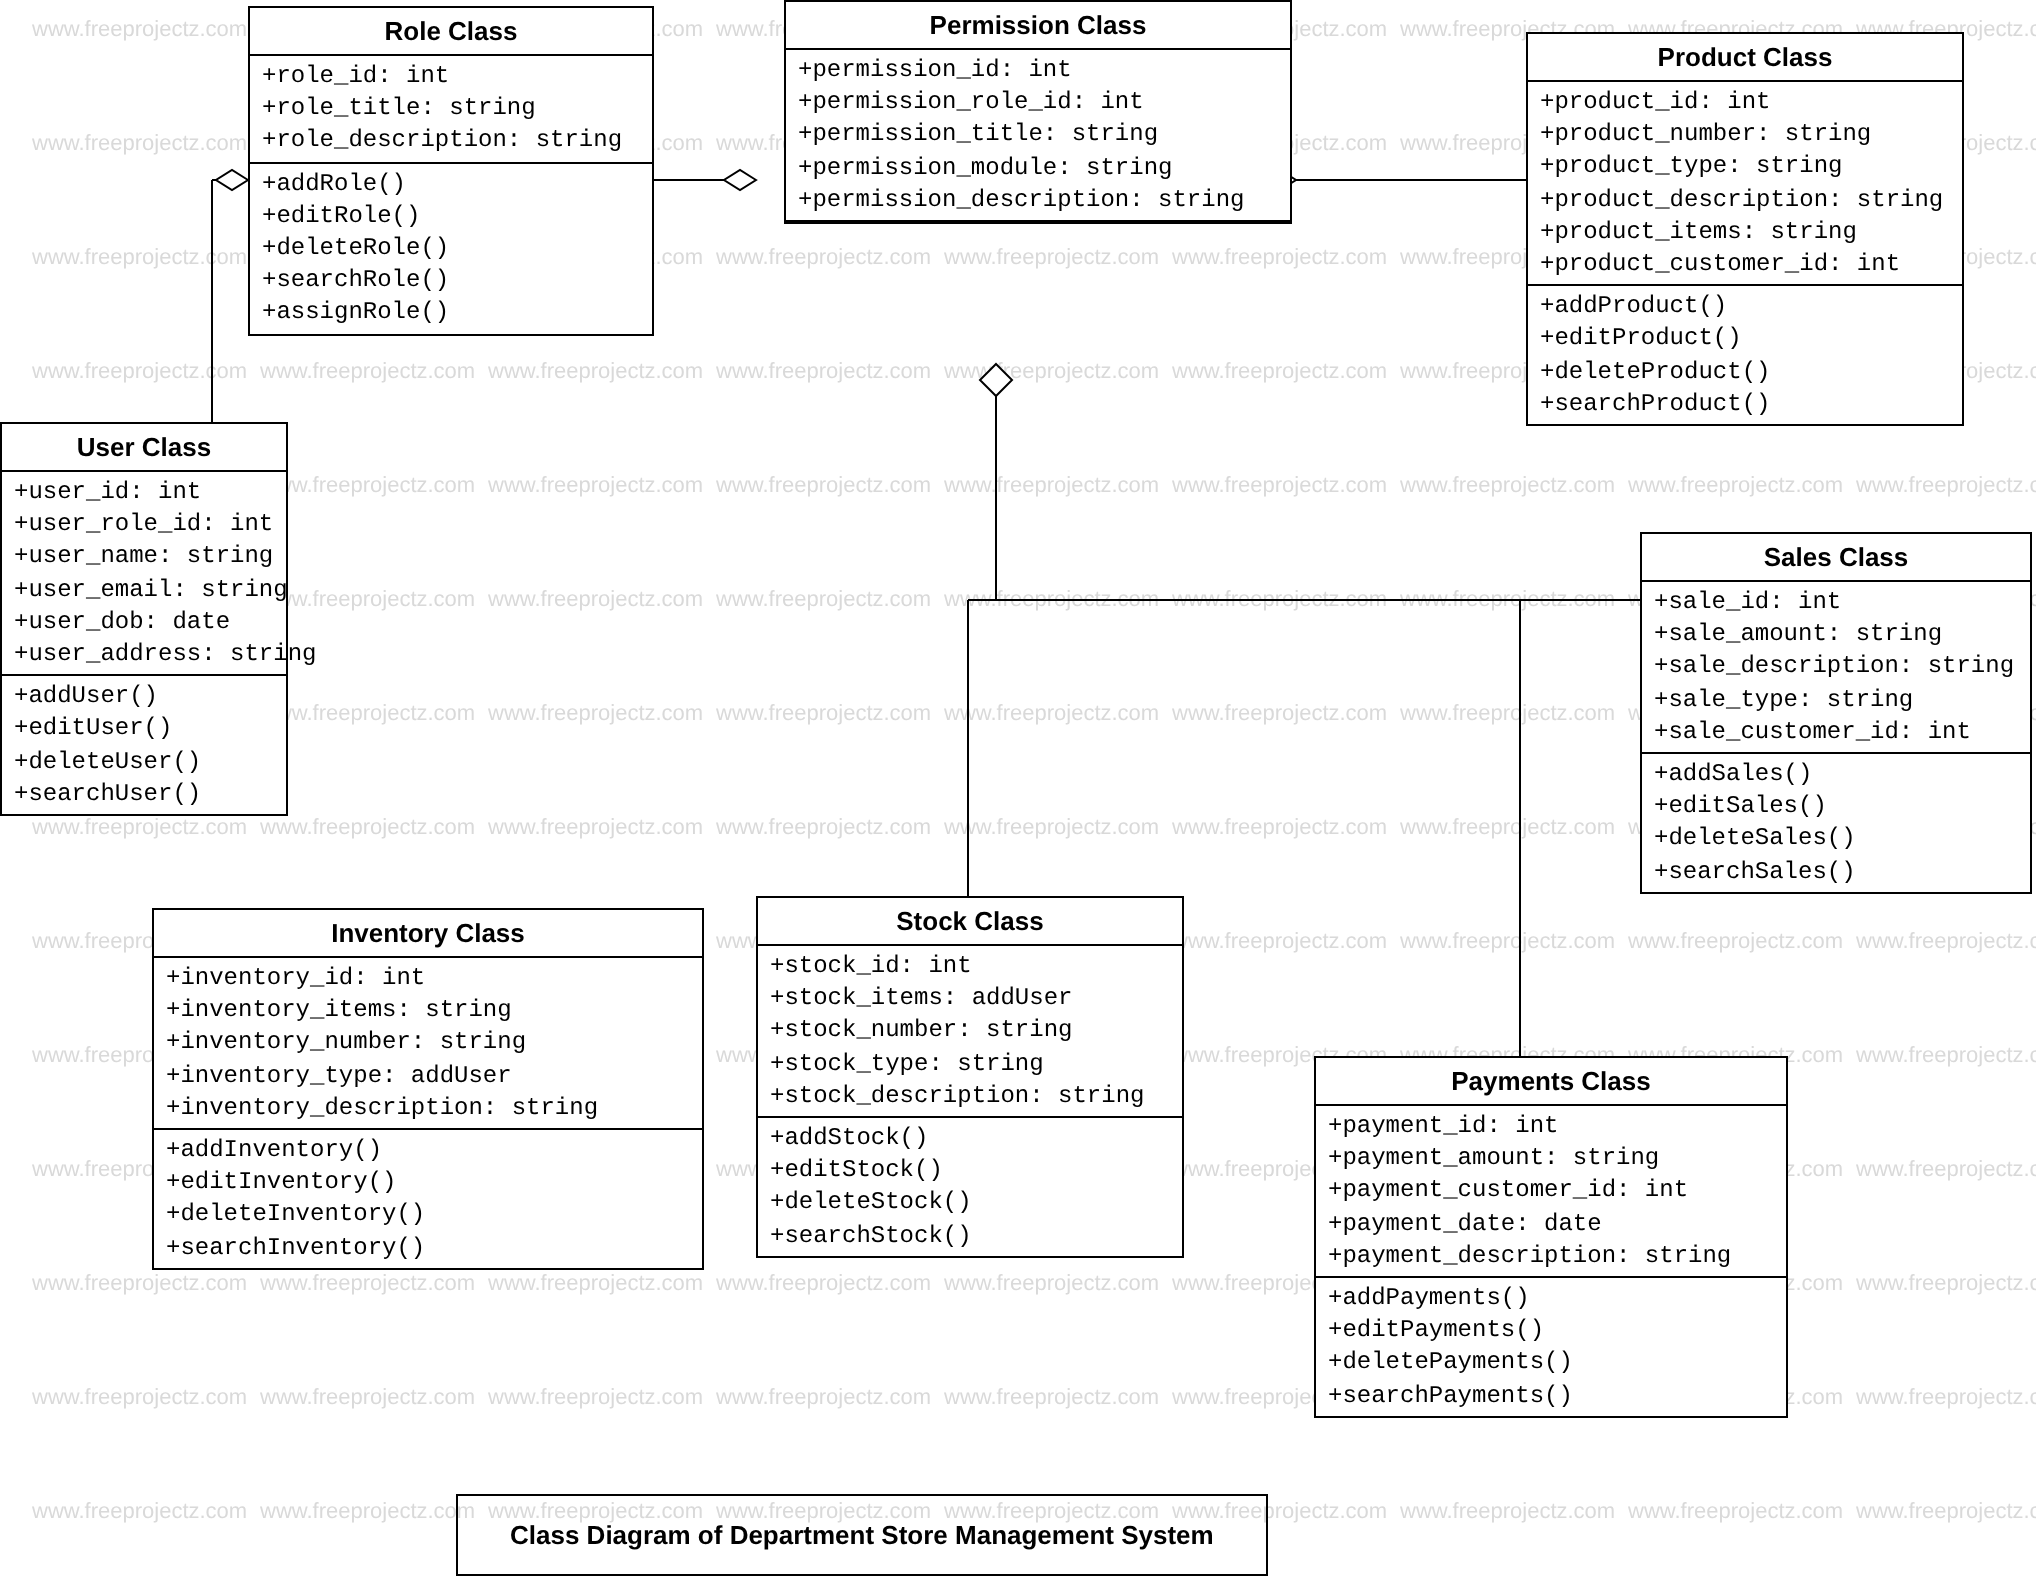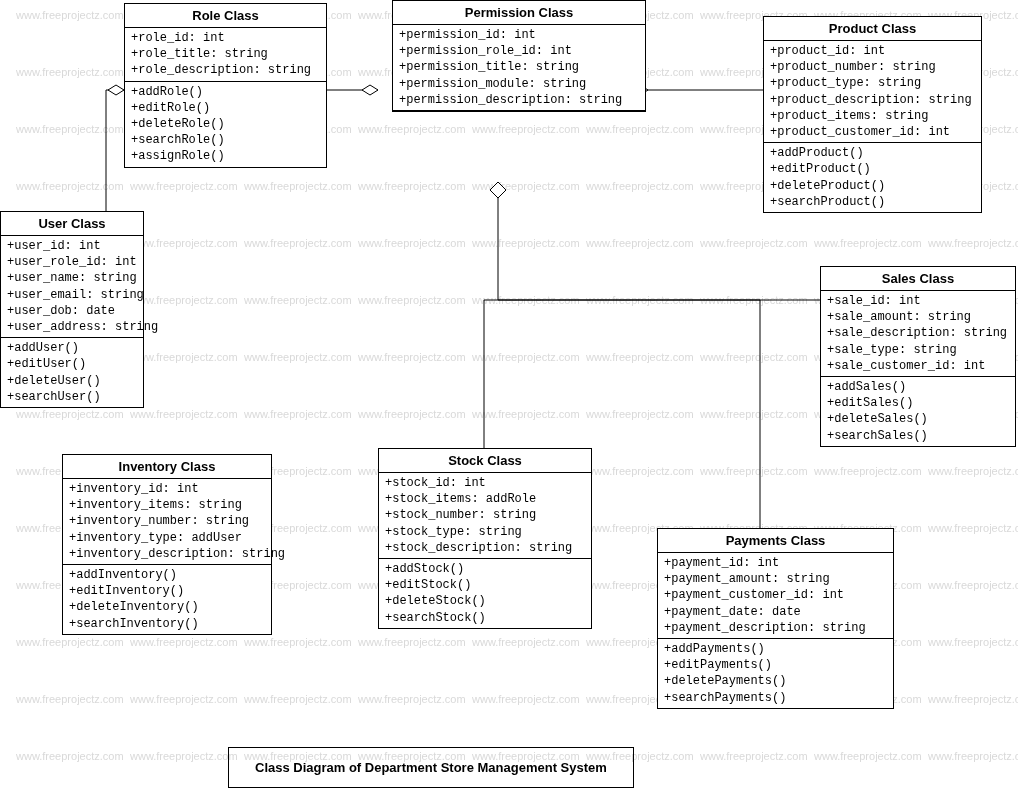--- a/index.html
+++ b/index.html
@@ -248,42 +248,42 @@
         <div class="attr">+sale_customer_id: int</div>
       </div>
   <div class="class-ops">
         <div class="op">+addSales()</div>
         <div class="op">+editSales()</div>
         <div class="op">+deleteSales()</div>
         <div class="op">+searchSales()</div>
       </div>
 </div>
 
-<div class="class-box" style="left:62px;top:454px;width:210px">
+<div class="class-box" style="left:76px;top:454px;width:276px">
   <div class="class-title">Inventory Class</div>
   <div class="class-attrs">
         <div class="attr">+inventory_id: int</div>
         <div class="attr">+inventory_items: string</div>
         <div class="attr">+inventory_number: string</div>
         <div class="attr">+inventory_type: addUser</div>
         <div class="attr">+inventory_description: string</div>
       </div>
   <div class="class-ops">
         <div class="op">+addInventory()</div>
         <div class="op">+editInventory()</div>
         <div class="op">+deleteInventory()</div>
         <div class="op">+searchInventory()</div>
       </div>
 </div>
 
 <div class="class-box" style="left:378px;top:448px;width:214px">
   <div class="class-title">Stock Class</div>
   <div class="class-attrs">
         <div class="attr">+stock_id: int</div>
-        <div class="attr">+stock_items: addRole</div>
+        <div class="attr">+stock_items: addUser</div>
         <div class="attr">+stock_number: string</div>
         <div class="attr">+stock_type: string</div>
         <div class="attr">+stock_description: string</div>
       </div>
   <div class="class-ops">
         <div class="op">+addStock()</div>
         <div class="op">+editStock()</div>
         <div class="op">+deleteStock()</div>
         <div class="op">+searchStock()</div>
       </div>

